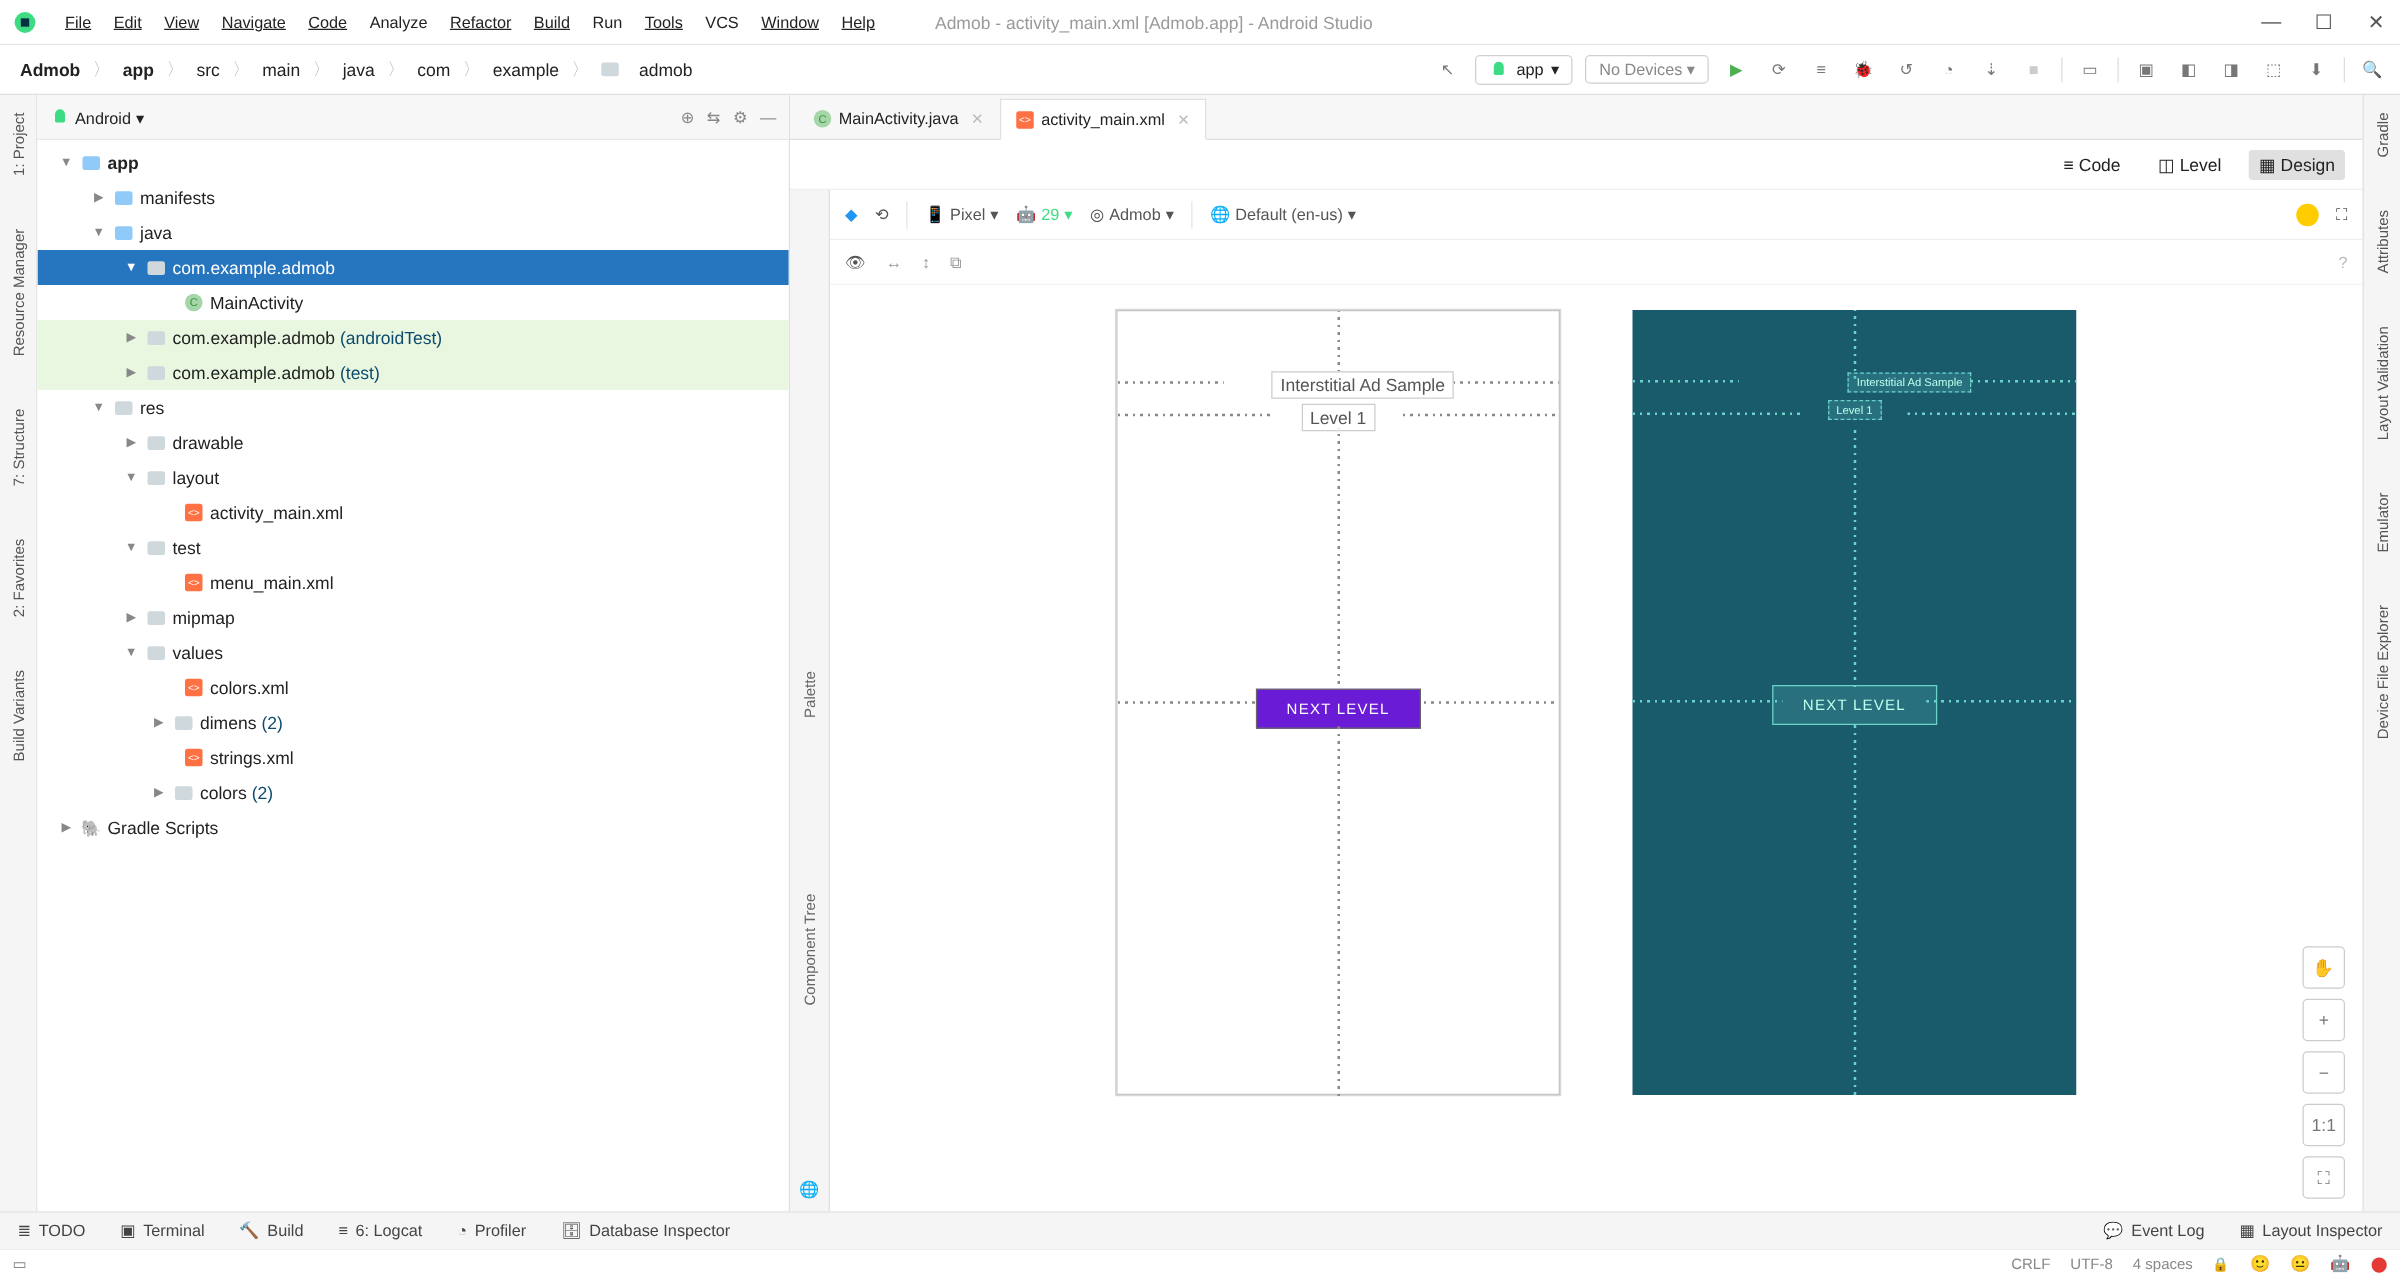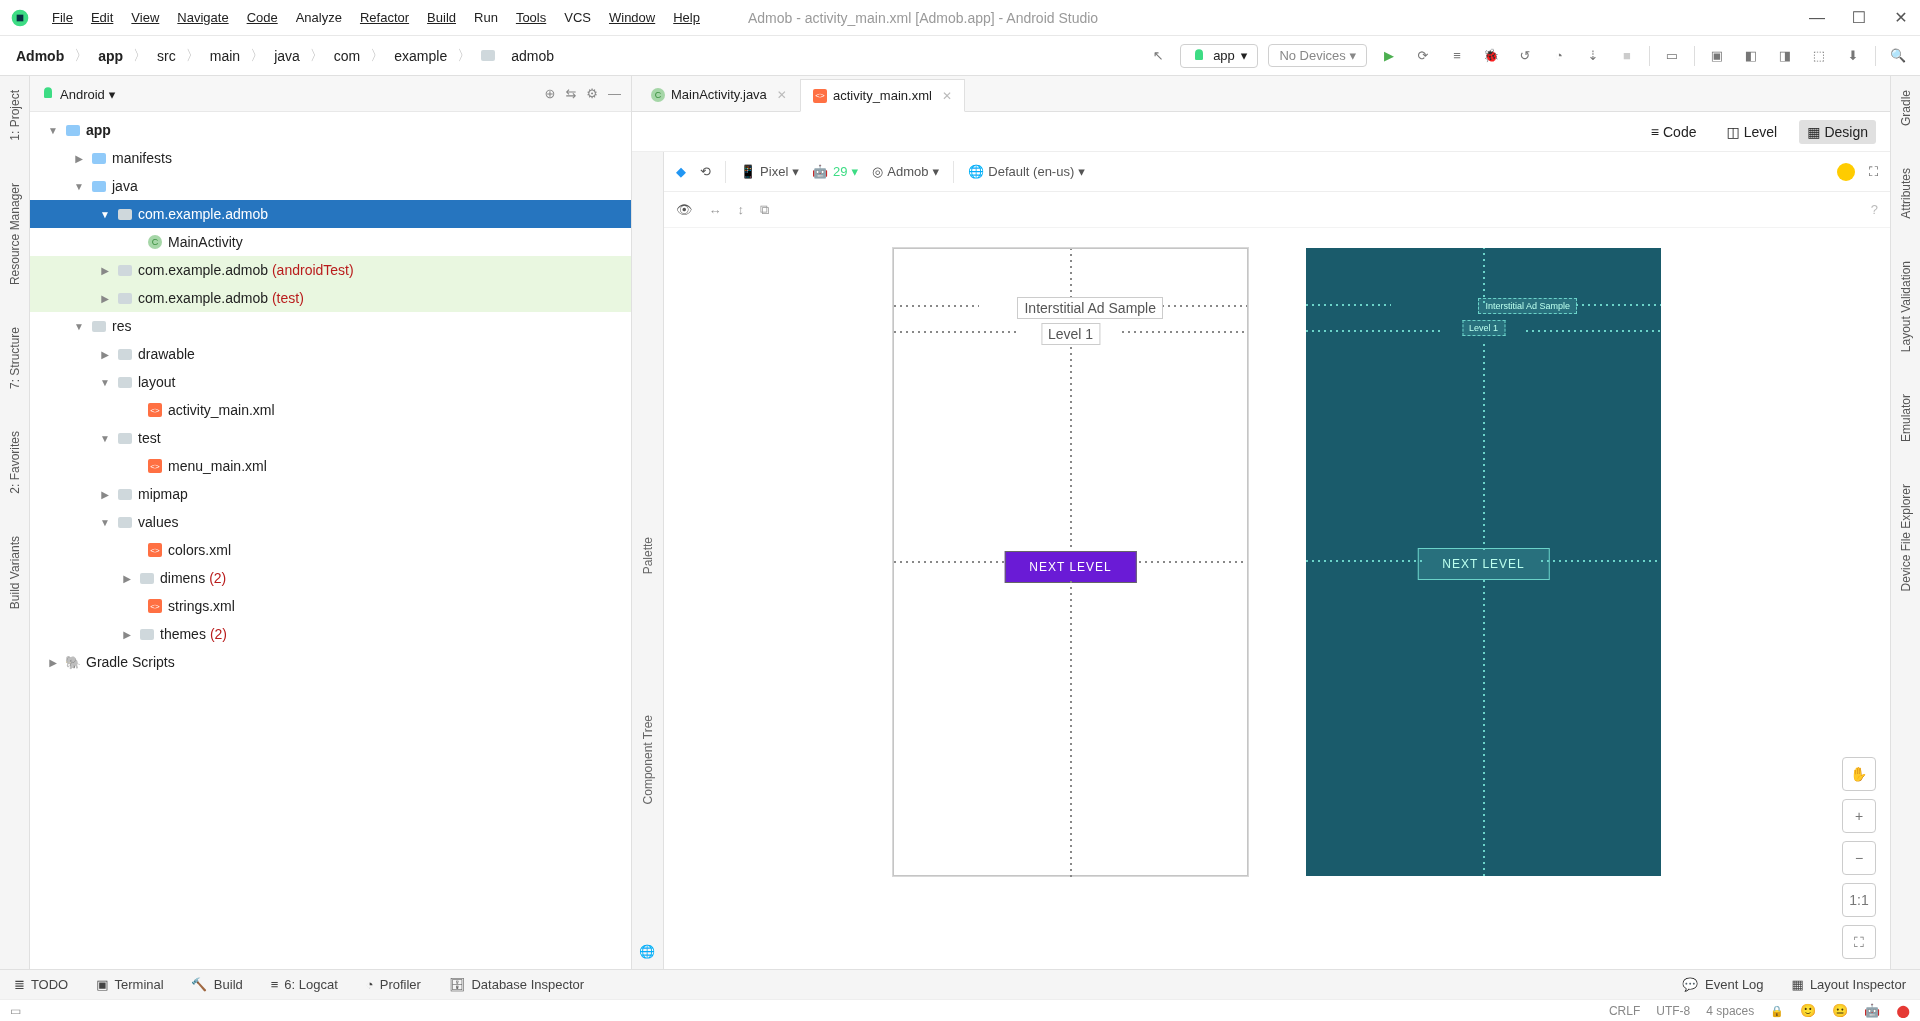--- a/index.html
+++ b/index.html
@@ -47,21 +47,21 @@
 .tree-row.selected { background:#2675bf; color:#fff; }
 .tree-row.test { background:#e9f7e0; }
 .tree-arrow { width:14px; display:inline-block; text-align:center; color:#888; font-size:10px; }
 .tree-row.selected .tree-arrow { color:#fff; }
 .tree-icon { width:18px; height:18px; margin:0 4px; display:inline-flex; align-items:center; justify-content:center; }
 .folder-icon { background:#cfd8dc; border-radius:2px; width:14px; height:11px; }
 .folder-icon.blue { background:#90caf9; }
 .xml-icon { background:#ff7043; color:#fff; font-size:8px; width:14px; height:14px; border-radius:2px; display:flex; align-items:center; justify-content:center; }
 .java-icon { background:#a5d6a7; border-radius:50%; width:14px; height:14px; color:#388e3c; font-size:9px; display:flex; align-items:center; justify-content:center; }
 .gradle-icon::before { content:"🐘"; font-size:13px; }
-.tree-hint { color:#b91c1c; margin-left:4px; }
+.tree-hint { color:#0c4a6e; margin-left:4px; }
 
 
 .editor { flex:1; display:flex; flex-direction:column; }
 .tabs { height:36px; display:flex; align-items:flex-end; border-bottom:1px solid #e0e0e0; background:#f7f7f7; padding-left:6px; }
 .tab { display:flex; align-items:center; gap:6px; padding:8px 12px; border:1px solid transparent; cursor:pointer; font-size:13px; }
 .tab.active { background:#fff; border:1px solid #e0e0e0; border-bottom:1px solid #fff; margin-bottom:-1px; }
 .tab .close { color:#bbb; font-size:12px; margin-left:4px; }
 
 .editor-sub { height:40px; display:flex; align-items:center; justify-content:flex-end; padding:0 14px; gap:4px; border-bottom:1px solid #eee; }
 .view-toggle { display:flex; align-items:center; gap:14px; }
@@ -344,21 +344,21 @@
           <span class="tree-icon">
             <span class="xml-icon">&lt;&gt;</span>
           </span>
           <span>strings.xml</span>
         </div>
       <div class="tree-row" style="padding-left:90px">
           <span class="tree-arrow">▶</span>
           <span class="tree-icon">
             <span class="folder-icon"></span>
           </span>
-          <span>themes</span>
+          <span>colors</span>
           <span class="tree-hint">(2)</span>
         </div>
       <div class="tree-row" style="padding-left:16px">
           <span class="tree-arrow">▶</span>
           <span class="tree-icon gradle-icon"></span>
           <span>Gradle Scripts</span>
         </div>
     </div>
   </div>
 

